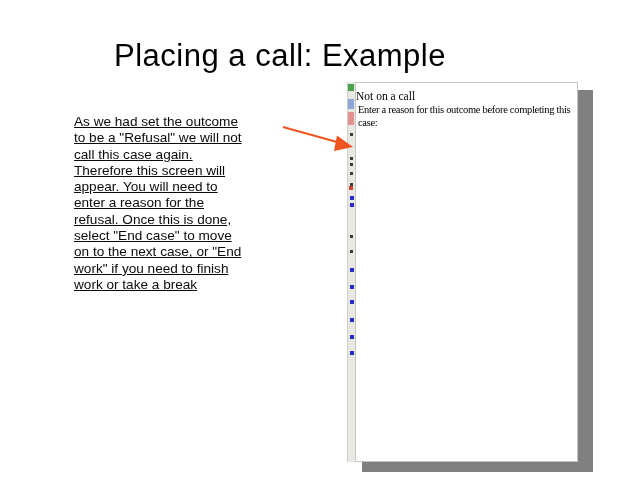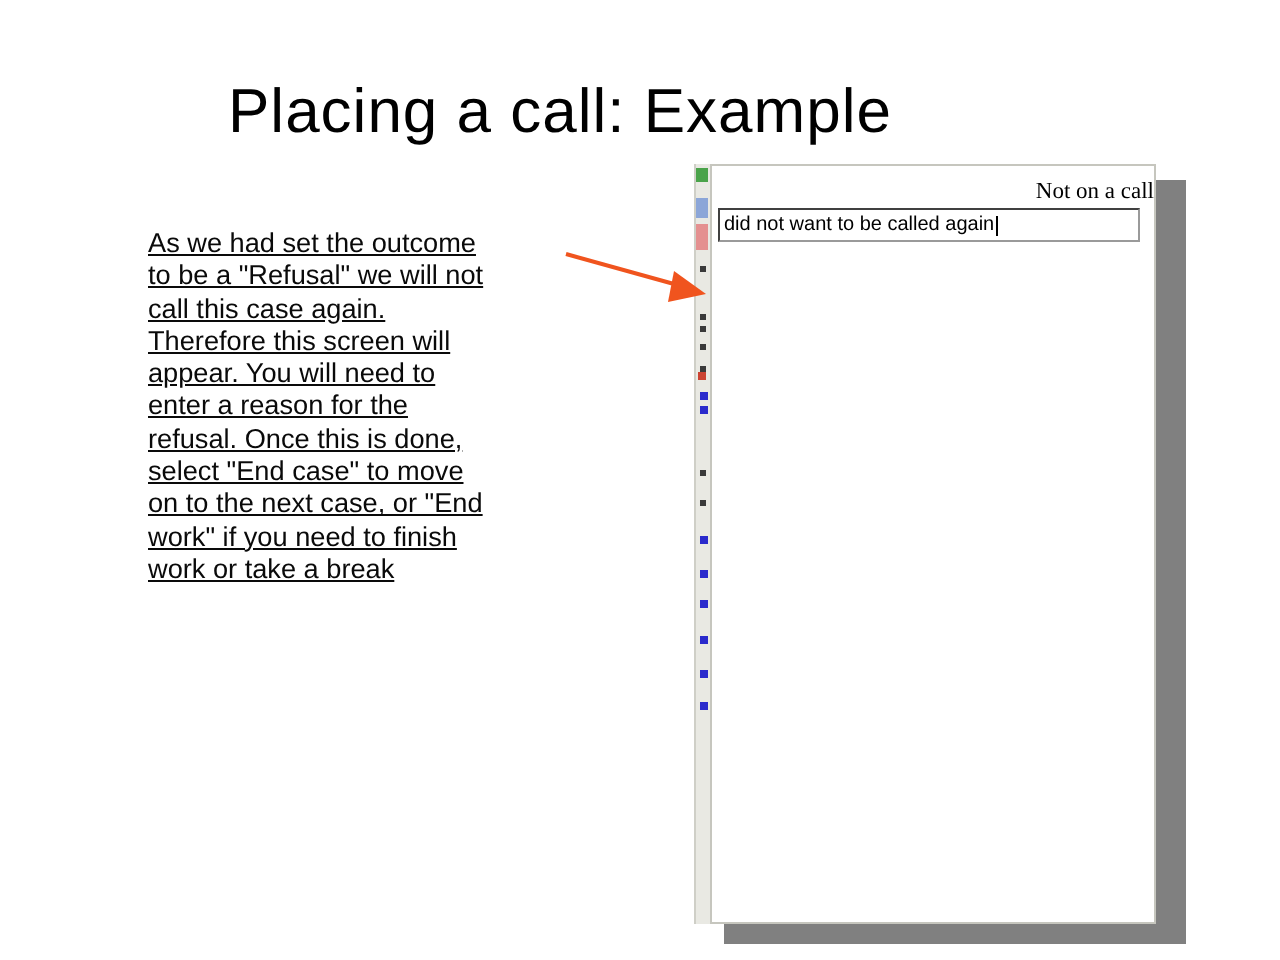--- a/index.html
+++ b/index.html
@@ -29,21 +29,21 @@
     background:#e9e9e3; border-left:1px solid #cfcfc7; z-index:2;
   }
   .back-strip .frag { position:absolute; }
   
   .page {
     position:absolute; left:355px; top:82px; width:223px; height:380px;
     background:#ffffff; border:1px solid #c6c6be; box-sizing:border-box;
     font-family:"Liberation Serif", serif; color:#000; z-index:3;
   }
   .page-heading {
-    margin-top:7px; text-align:right; font-size:11.5px; line-height:12px;
+    margin-top:7px; text-align:left; font-size:11.5px; line-height:12px;
   }
   .page-prompt {
     margin:2px 2px 0 2px; font-size:10.5px; line-height:12.8px;
     letter-spacing:-0.3px;
   }
   .textbox {
     margin:2px 0 0 3px; width:205px; height:13px; padding:1px 2px;
     background:#fff; border:1px solid #9a9a9a;
     border-top-color:#404040; border-left-color:#404040;
     font-family:"Liberation Sans", sans-serif; font-size:10px; line-height:13px;
@@ -94,24 +94,21 @@
       <div class="frag" style="top: 186px; left: 2px; width: 4px; height: 4px; background: rgb(42, 42, 204);"></div>
       <div class="frag" style="top: 203px; left: 2px; width: 4px; height: 4px; background: rgb(42, 42, 204);"></div>
       <div class="frag" style="top: 218px; left: 2px; width: 4px; height: 4px; background: rgb(42, 42, 204);"></div>
       <div class="frag" style="top: 236px; left: 2px; width: 4px; height: 4px; background: rgb(42, 42, 204);"></div>
       <div class="frag" style="top: 253px; left: 2px; width: 4px; height: 4px; background: rgb(42, 42, 204);"></div>
       <div class="frag" style="top: 269px; left: 2px; width: 4px; height: 4px; background: rgb(42, 42, 204);"></div>
     </div>
 
   <div class="page">
     <div class="page-heading">Not on a call</div>
-    <div class="textbox">
-        <span>did not want to be called again</span>
-        <span class="caret"></span>
-      </div>
+    <div class="page-prompt">Enter a reason for this outcome before completing this case:</div>
   </div>
 
   <svg class="arrow-svg" width="640" height="480" viewBox="0 0 640 480">
     <line x1="283" y1="127" x2="337" y2="142" stroke="var(--arrow,#f0541e)" stroke-width="2"></line>
     <polygon points="353,147 337,135.5 334,151" fill="var(--arrow,#f0541e)"></polygon>
   </svg>
 
 </div>
 
 </body></html>

